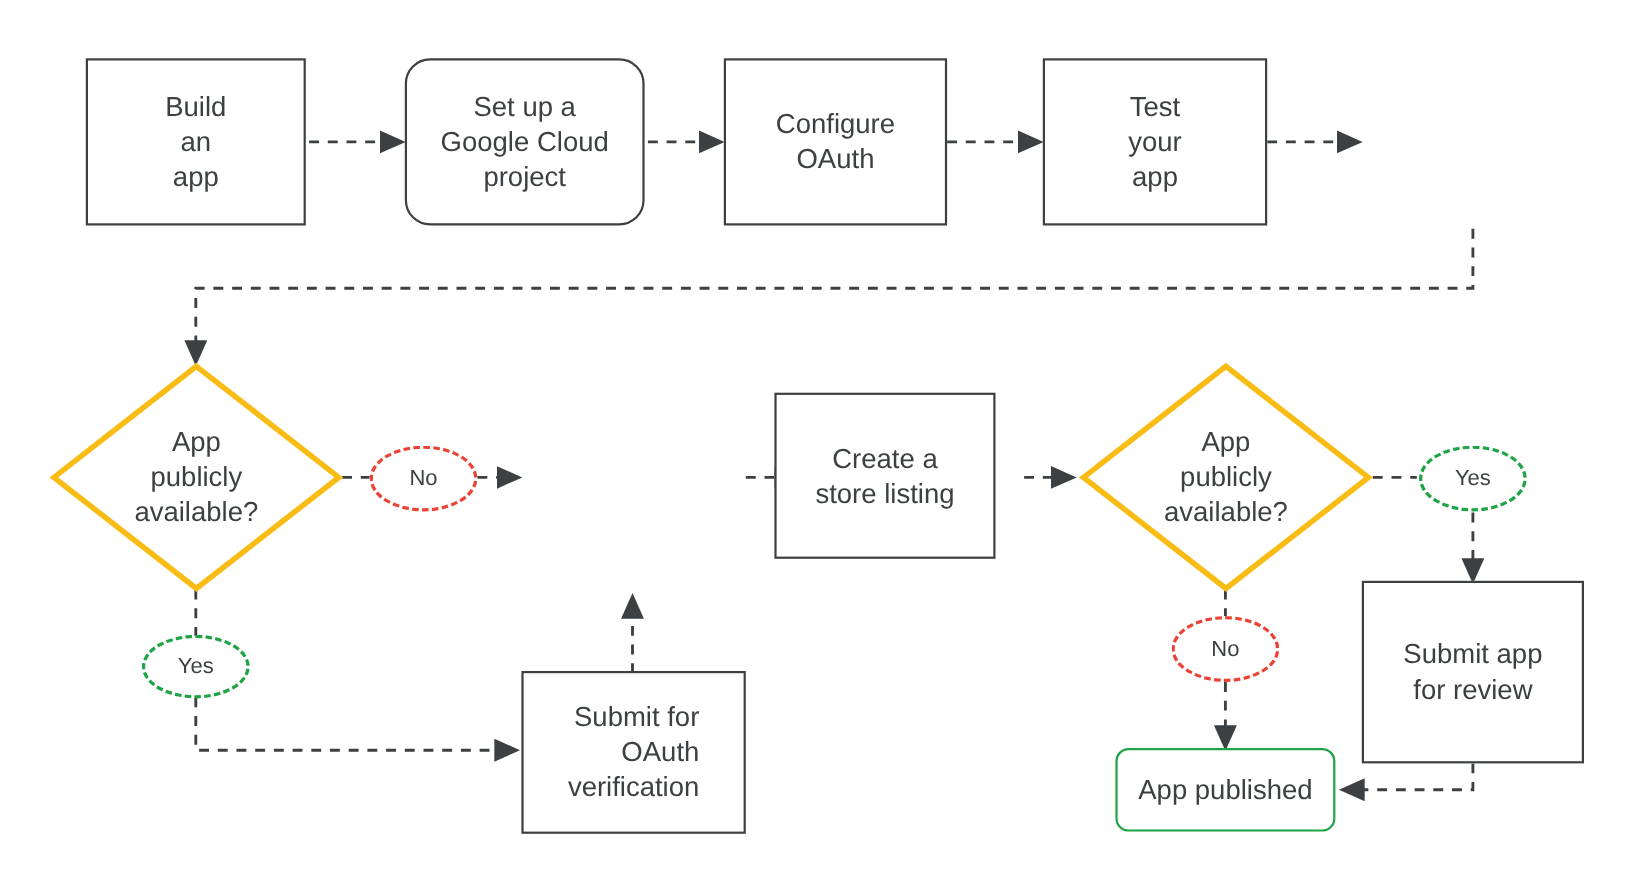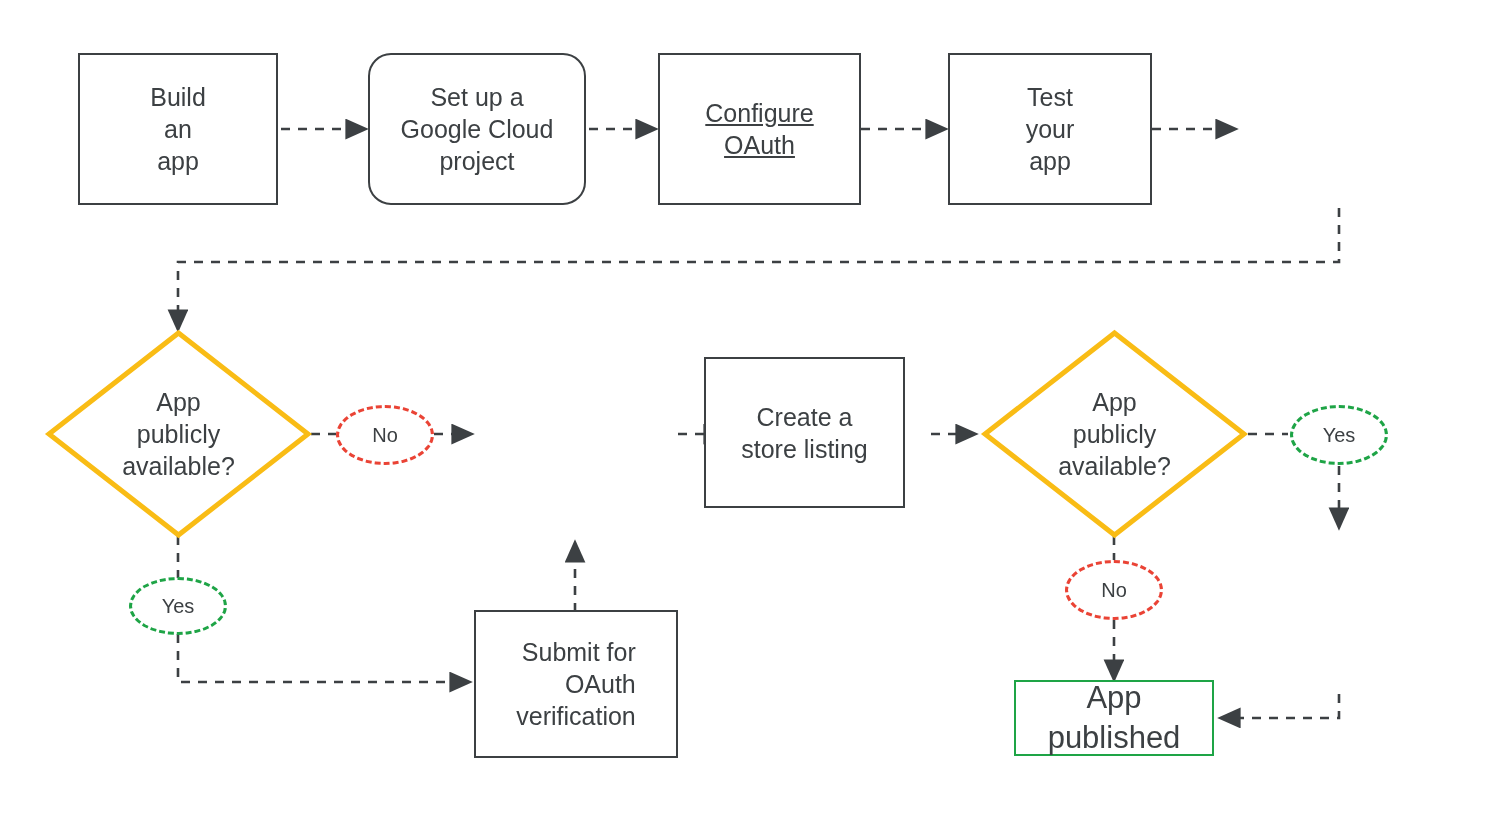--- a/index.html
+++ b/index.html
@@ -37,21 +37,22 @@
     line-height: 1.28;
     white-space: pre-line;
   }
   .proc {
     background: #ffffff;
     border: 2.5px solid #3c4043;
     font-size: 25px;
   }
   .proc.terminal {
     border-color: #1ea446;
-    font-size: 31px;
+    font-size: 25px;
+    border-radius: 12px;
   }
   .diamond-wrap {
     position: absolute;
   }
   .diamond-wrap svg {
     position: absolute;
     left: 0;
     top: 0;
     overflow: visible;
   }
@@ -137,21 +138,21 @@
   </svg>
 
   <div class="node proc" style="left:78px; top:53px; width:200px; height:152px;">Build
 an
 app</div>
 
   <div class="node proc" style="left:368px; top:53px; width:218px; height:152px;border-radius:23px;">Set up a
 Google Cloud
 project</div>
 
-  <div class="node proc" style="left:658px; top:53px; width:203px; height:152px;text-decoration:underline;">Configure
+  <div class="node proc" style="left:658px; top:53px; width:203px; height:152px;">Configure
 OAuth</div>
 
   <div class="node proc" style="left:948px; top:53px; width:204px; height:152px;">Test
 your
 app</div>
 
 
   <div class="diamond-wrap" style="left:46px; top:330px; width:265px; height:208px;">
     <svg width="265" height="208" viewBox="0 0 265 208" xmlns="http://www.w3.org/2000/svg">
       <polygon points="132.5,3 262,104 132.5,205 3,104" fill="#ffffff" stroke="#f9bc15" stroke-width="5" stroke-linejoin="miter"></polygon>
@@ -179,16 +180,18 @@
     </svg>
     <div class="diamond-label">App
 publicly
 available?</div>
   </div>
 
   <div class="pill yes" style="left:1290px; top:405px; width:98px; height:60px;">Yes</div>
 
   <div class="pill no" style="left:1065px; top:560px; width:98px; height:60px;">No</div>
 
+  <div class="node proc" style="left:1238px; top:528px; width:202px; height:166px;">Submit app
+for review</div>
 
   <div class="node proc terminal" style="left:1014px; top:680px; width:200px; height:76px;">App published</div>
 
 </div>
 
 </body></html>

